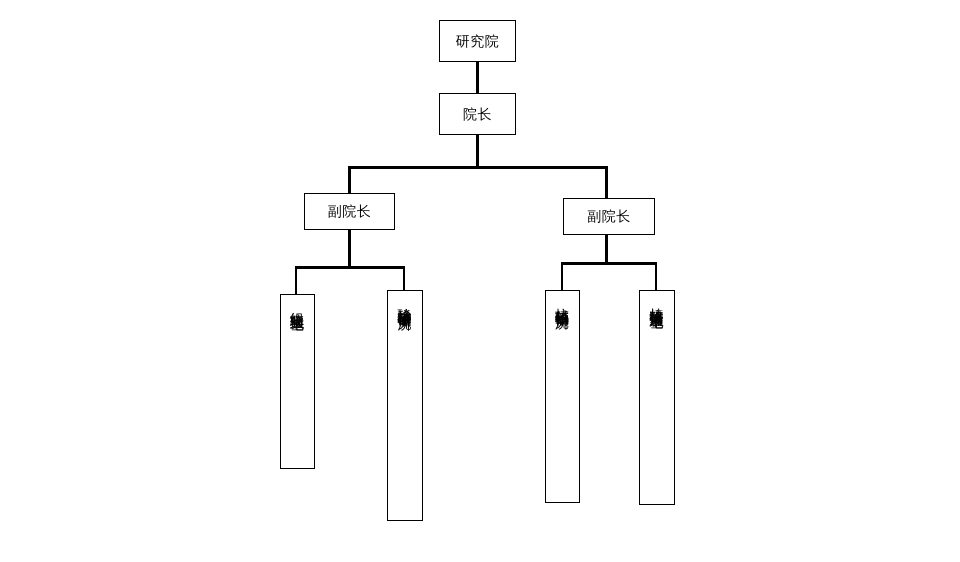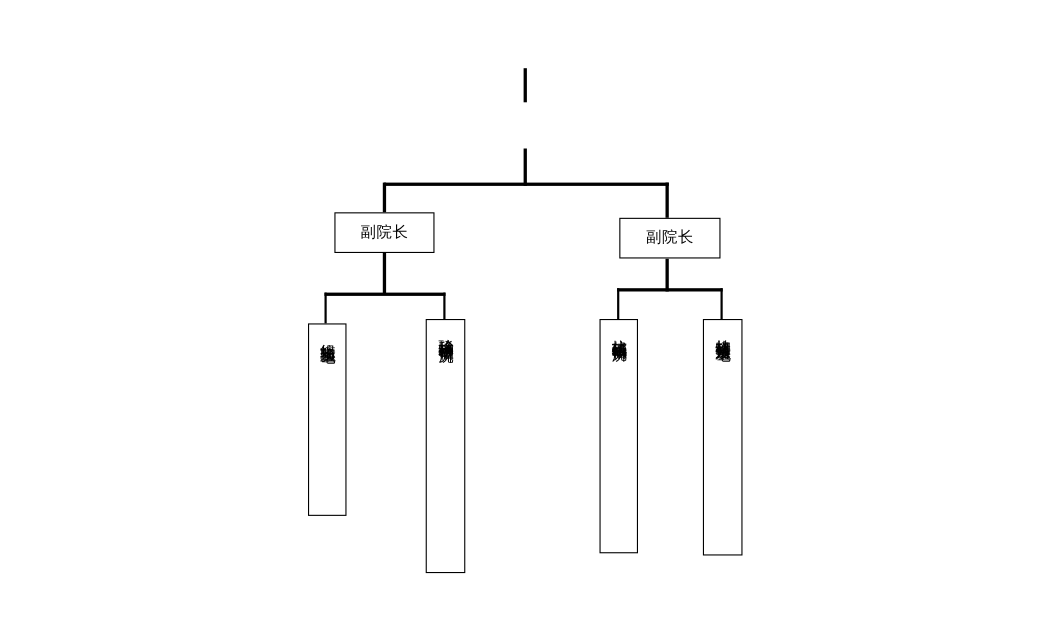--- a/index.html
+++ b/index.html
@@ -64,23 +64,29 @@
   }
   .edge.v { width: 3px; }
   .edge.h { height: 3px; }
   .edge.thin-v { width: 2px; }
 </style>
 </head>
 <body>
 
 <div id="org-chart">
 
+  <div class="node horizontal" style="left:439px; top:20px; width:77px; height:42px;">
+    <span class="node-label">研究院</span>
+  </div>
 
   <div class="edge v" style="left:476px; top:62px; height:31px;"></div>
 
+  <div class="node horizontal" style="left:439px; top:93px; width:77px; height:42px;">
+    <span class="node-label">院长</span>
+  </div>
 
   <div class="edge v" style="left:476px; top:135px; height:34px;"></div>
 
   <div class="edge h" style="left:349px; top:166px; width:259px;"></div>
 
   <div class="edge v" style="left:348px; top:166px; height:28px;"></div>
 
   <div class="edge v" style="left:605px; top:166px; height:33px;"></div>
 
   <div class="node horizontal" style="left:304px; top:193px; width:91px; height:37px;">

